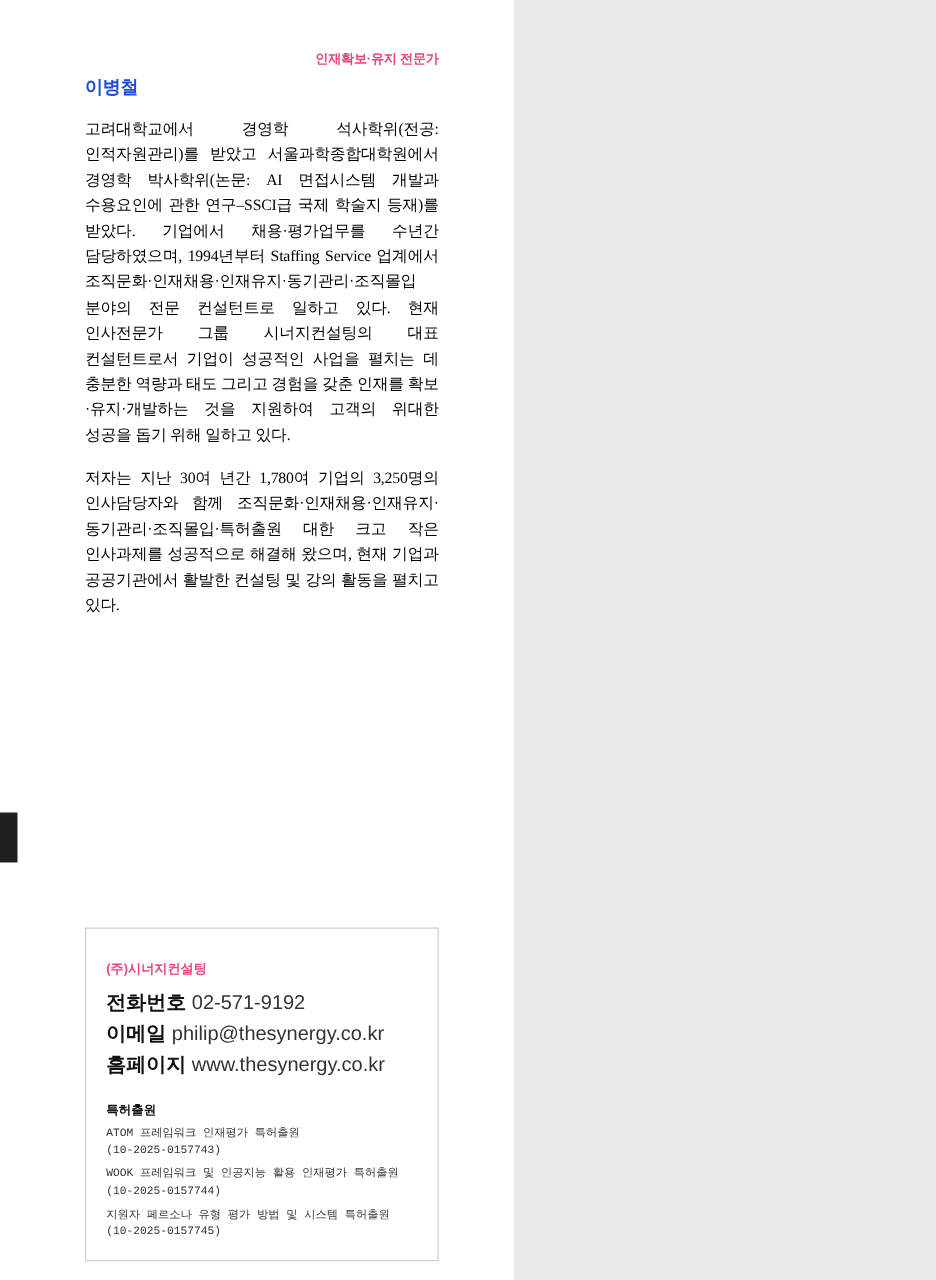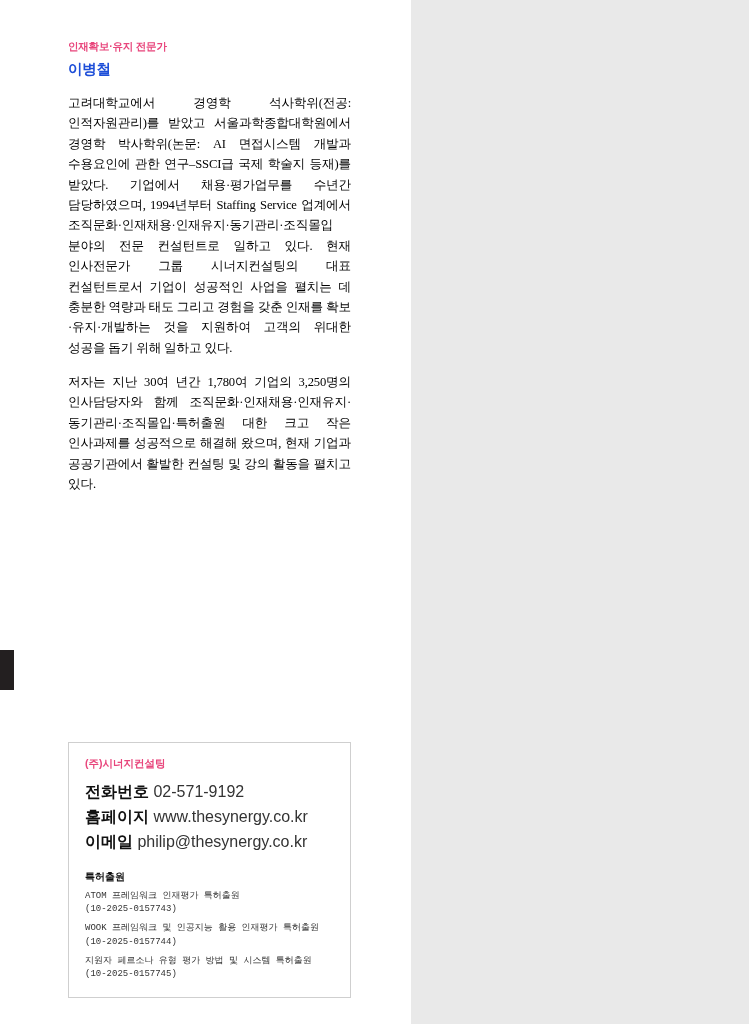--- a/index.html
+++ b/index.html
@@ -47,20 +47,21 @@
     top: 40px;
     width: 283px;
   }
   .eyebrow {
     color: #e8467c;
     font-family: "Liberation Sans", sans-serif;
     font-size: 10.5px;
     font-weight: bold;
     letter-spacing: -0.2px;
     margin: 0 0 6px 0;
+    text-align: right;
   }
   .name {
     font-family: "Liberation Sans", sans-serif;
     font-size: 14.5px;
     font-weight: bold;
     color: #1d4ed8;
     letter-spacing: -0.3px;
     margin: 0 0 14px 0;
   }
   .para {
@@ -75,21 +76,21 @@
   .para:last-child { margin-bottom: 0; }
 
   .card {
     position: absolute;
     left: 68px;
     top: 742px;
     width: 283px;
     box-sizing: border-box;
     border: 1px solid #cfcfcf;
     background: #ffffff;
-    padding: 14px 16px 16px 16px;
+    padding: 25px 16px 16px 16px;
   }
   .card-title {
     color: #e8467c;
     font-family: "Liberation Sans", sans-serif;
     font-size: 10.5px;
     font-weight: bold;
     margin: 0 0 9px 0;
   }
   .contact-row {
     font-family: "Liberation Sans", sans-serif;
@@ -134,26 +135,26 @@
 </div>
 
 <div class="card">
   <p class="card-title">(주)시너지컨설팅</p>
 
   <p class="contact-row">
     <span class="lbl">전화번호</span>
     <span>02-571-9192</span>
   </p>
   <p class="contact-row">
+    <span class="lbl">이메일</span>
+    <span>philip@thesynergy.co.kr</span>
+  </p>
+  <p class="contact-row">
     <span class="lbl">홈페이지</span>
     <span>www.thesynergy.co.kr</span>
-  </p>
-  <p class="contact-row">
-    <span class="lbl">이메일</span>
-    <span>philip@thesynergy.co.kr</span>
   </p>
 
   <p class="patent-head">특허출원</p>
 
   <p class="patent-item">
     <span class="num">ATOM 프레임워크 인재평가 특허출원</span>
     <span class="num">(10-2025-0157743)</span>
   </p>
   <p class="patent-item">
     <span class="num">WOOK 프레임워크 및 인공지능 활용 인재평가 특허출원</span>

